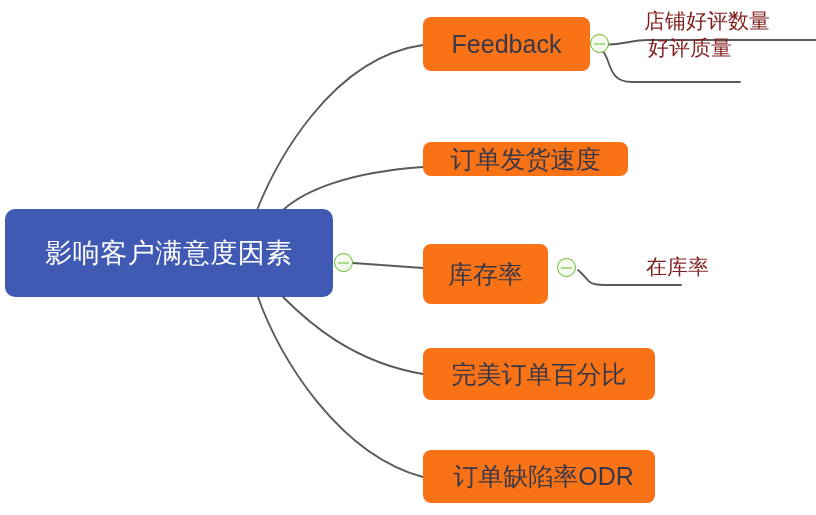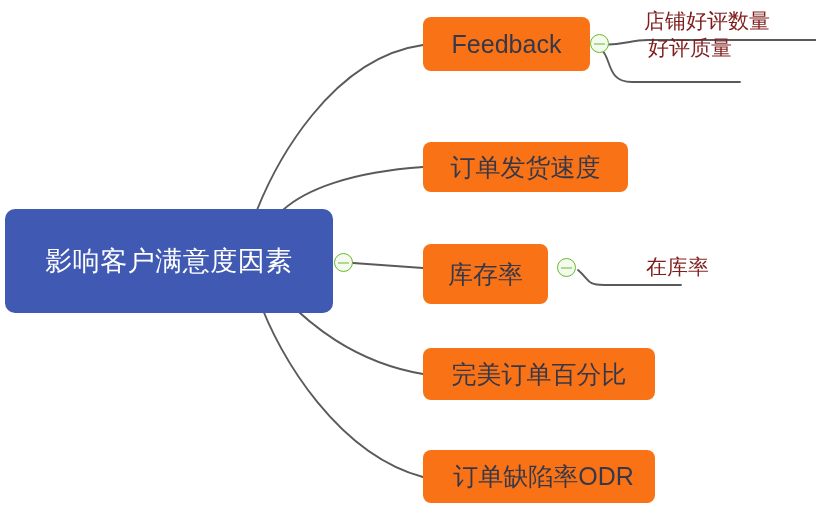--- a/index.html
+++ b/index.html
@@ -95,39 +95,39 @@
       <path d="M258,297 C280,360 340,455 423,477"></path>
 
       <path d="M601,45 C625,45 630,40 648,40 L816,40"></path>
 
       <path d="M601,49 C612,58 606,82 632,82 L740,82"></path>
 
       <path d="M578,270 C590,280 586,285 604,285 L681,285"></path>
     </g>
   </svg>
 
-  <div class="node node-root" style="left:5px; top:209px; width:328px; height:104px;">
+  <div class="node node-root" style="left:5px; top:209px; width:328px; height:88px;">
     <span>影响客户满意度因素</span>
   </div>
   <div class="toggle" style="left:334px; top:253px;"></div>
 
   <div class="node node-branch" style="left:423px; top:17px; width:167px; height:54px;">
     <span>Feedback</span>
   </div>
   <div class="toggle" style="left:590px; top:34px;"></div>
 
   <div class="node-leaf" style="left:644px; top:7px;">
     <span>店铺好评数量</span>
   </div>
 
   <div class="node-leaf" style="left:648px; top:34px;">
     <span>好评质量</span>
   </div>
 
-  <div class="node node-branch" style="left:423px; top:142px; width:205px; height:50px;">
+  <div class="node node-branch" style="left:423px; top:142px; width:205px; height:34px;">
     <span>订单发货速度</span>
   </div>
 
   <div class="node node-branch" style="left:423px; top:244px; width:125px; height:60px;">
     <span>库存率</span>
   </div>
   <div class="toggle" style="left:557px; top:258px;"></div>
 
   <div class="node-leaf" style="left:606px; top:253px;margin-left:40px;">
     <span>在库率</span>

